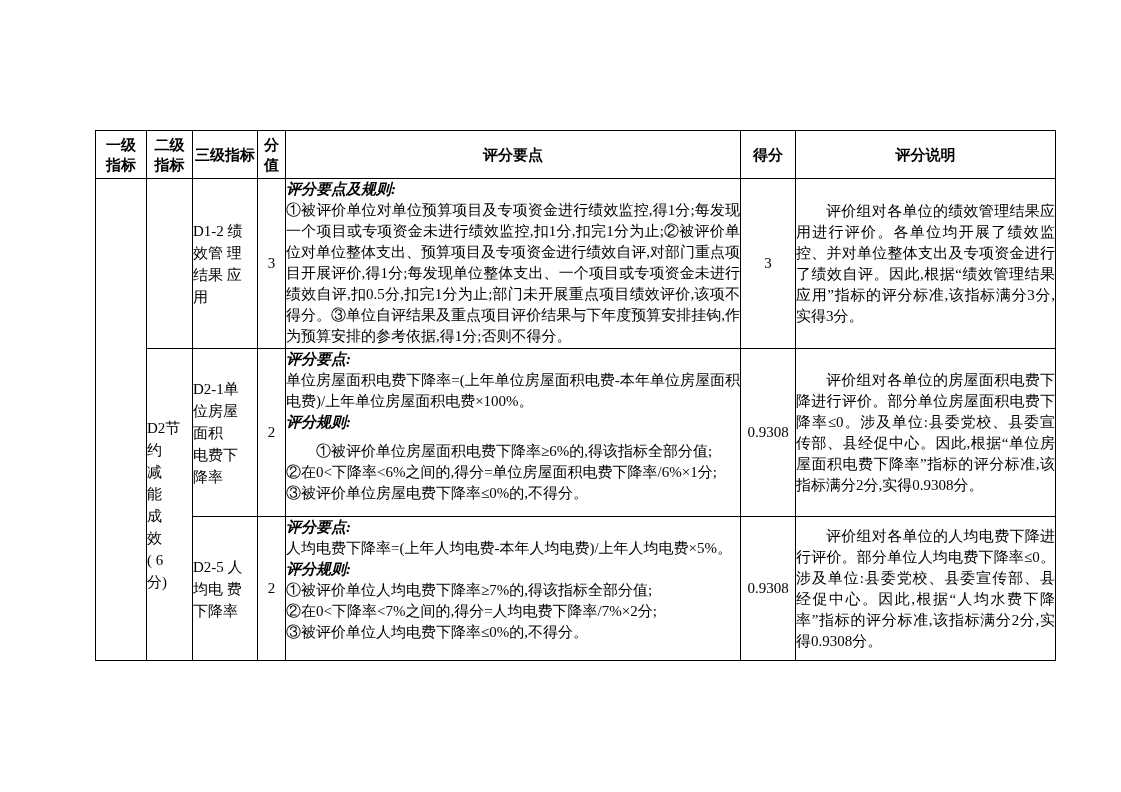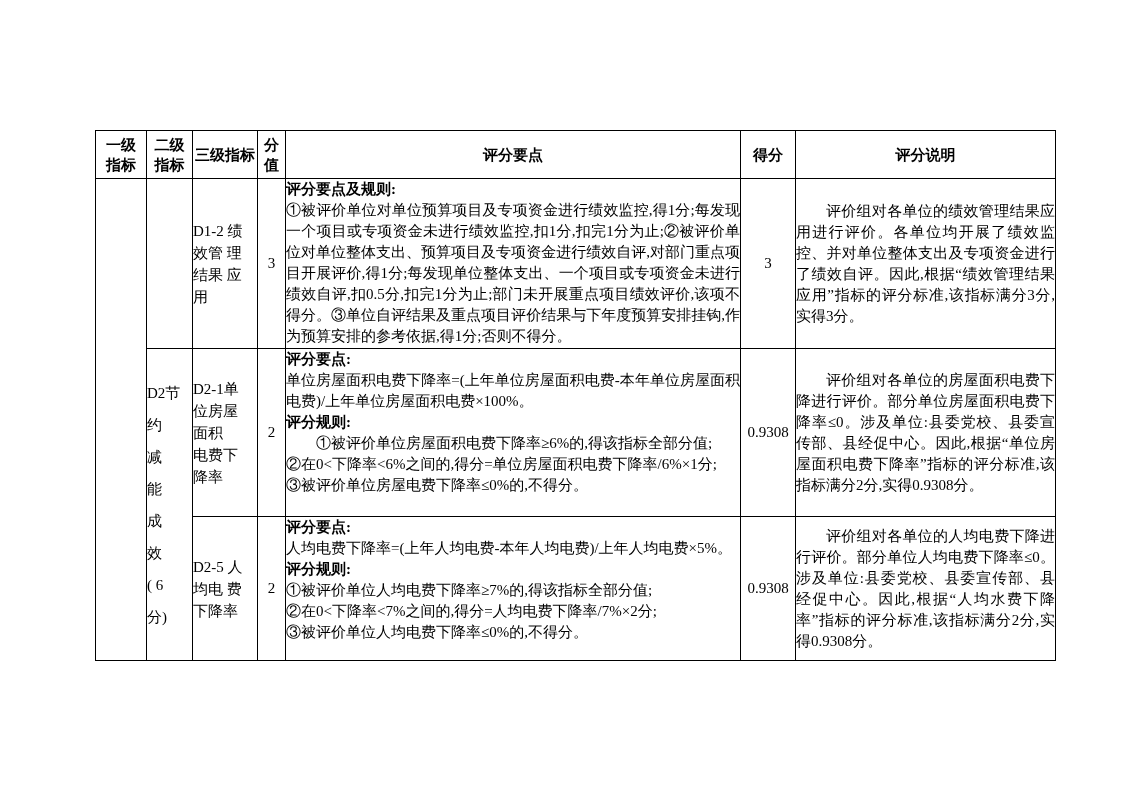--- a/index.html
+++ b/index.html
@@ -41,43 +41,43 @@
   }
   td.l1cell {
     vertical-align: middle;
     text-align: center;
   }
   td.l2cell {
     vertical-align: middle;
     text-align: left;
     padding-left: 5px;
     white-space: pre-line;
-    line-height: 32px;
+    line-height: 22px;
   }
   td.l3cell {
     vertical-align: middle;
     text-align: left;
     padding-left: 5px;
     padding-right: 3px;
     white-space: pre-line;
     line-height: 22px;
     margin-top: 18px;
   }
   td.valcell {
     text-align: center;
     vertical-align: middle;
   }
   td.ptcell {
     vertical-align: top;
     padding: 1px 4px 1px 4px;
     line-height: 21px;
   }
-  .pt-h { font-weight: bold; }
+  .pt-h { font-weight: bold; font-style: italic; }
   .pt-p { text-align: justify; }
-  .pt-p.ind { text-indent: 2em; }
+  .pt-p.ind { text-indent: 2em; margin-top: 8px; }
   td.notecell {
     vertical-align: middle;
     padding: 2px 6px;
   }
   .note {
     text-align: justify;
     text-indent: 2em;
     line-height: 21px;
   }
 </style>

